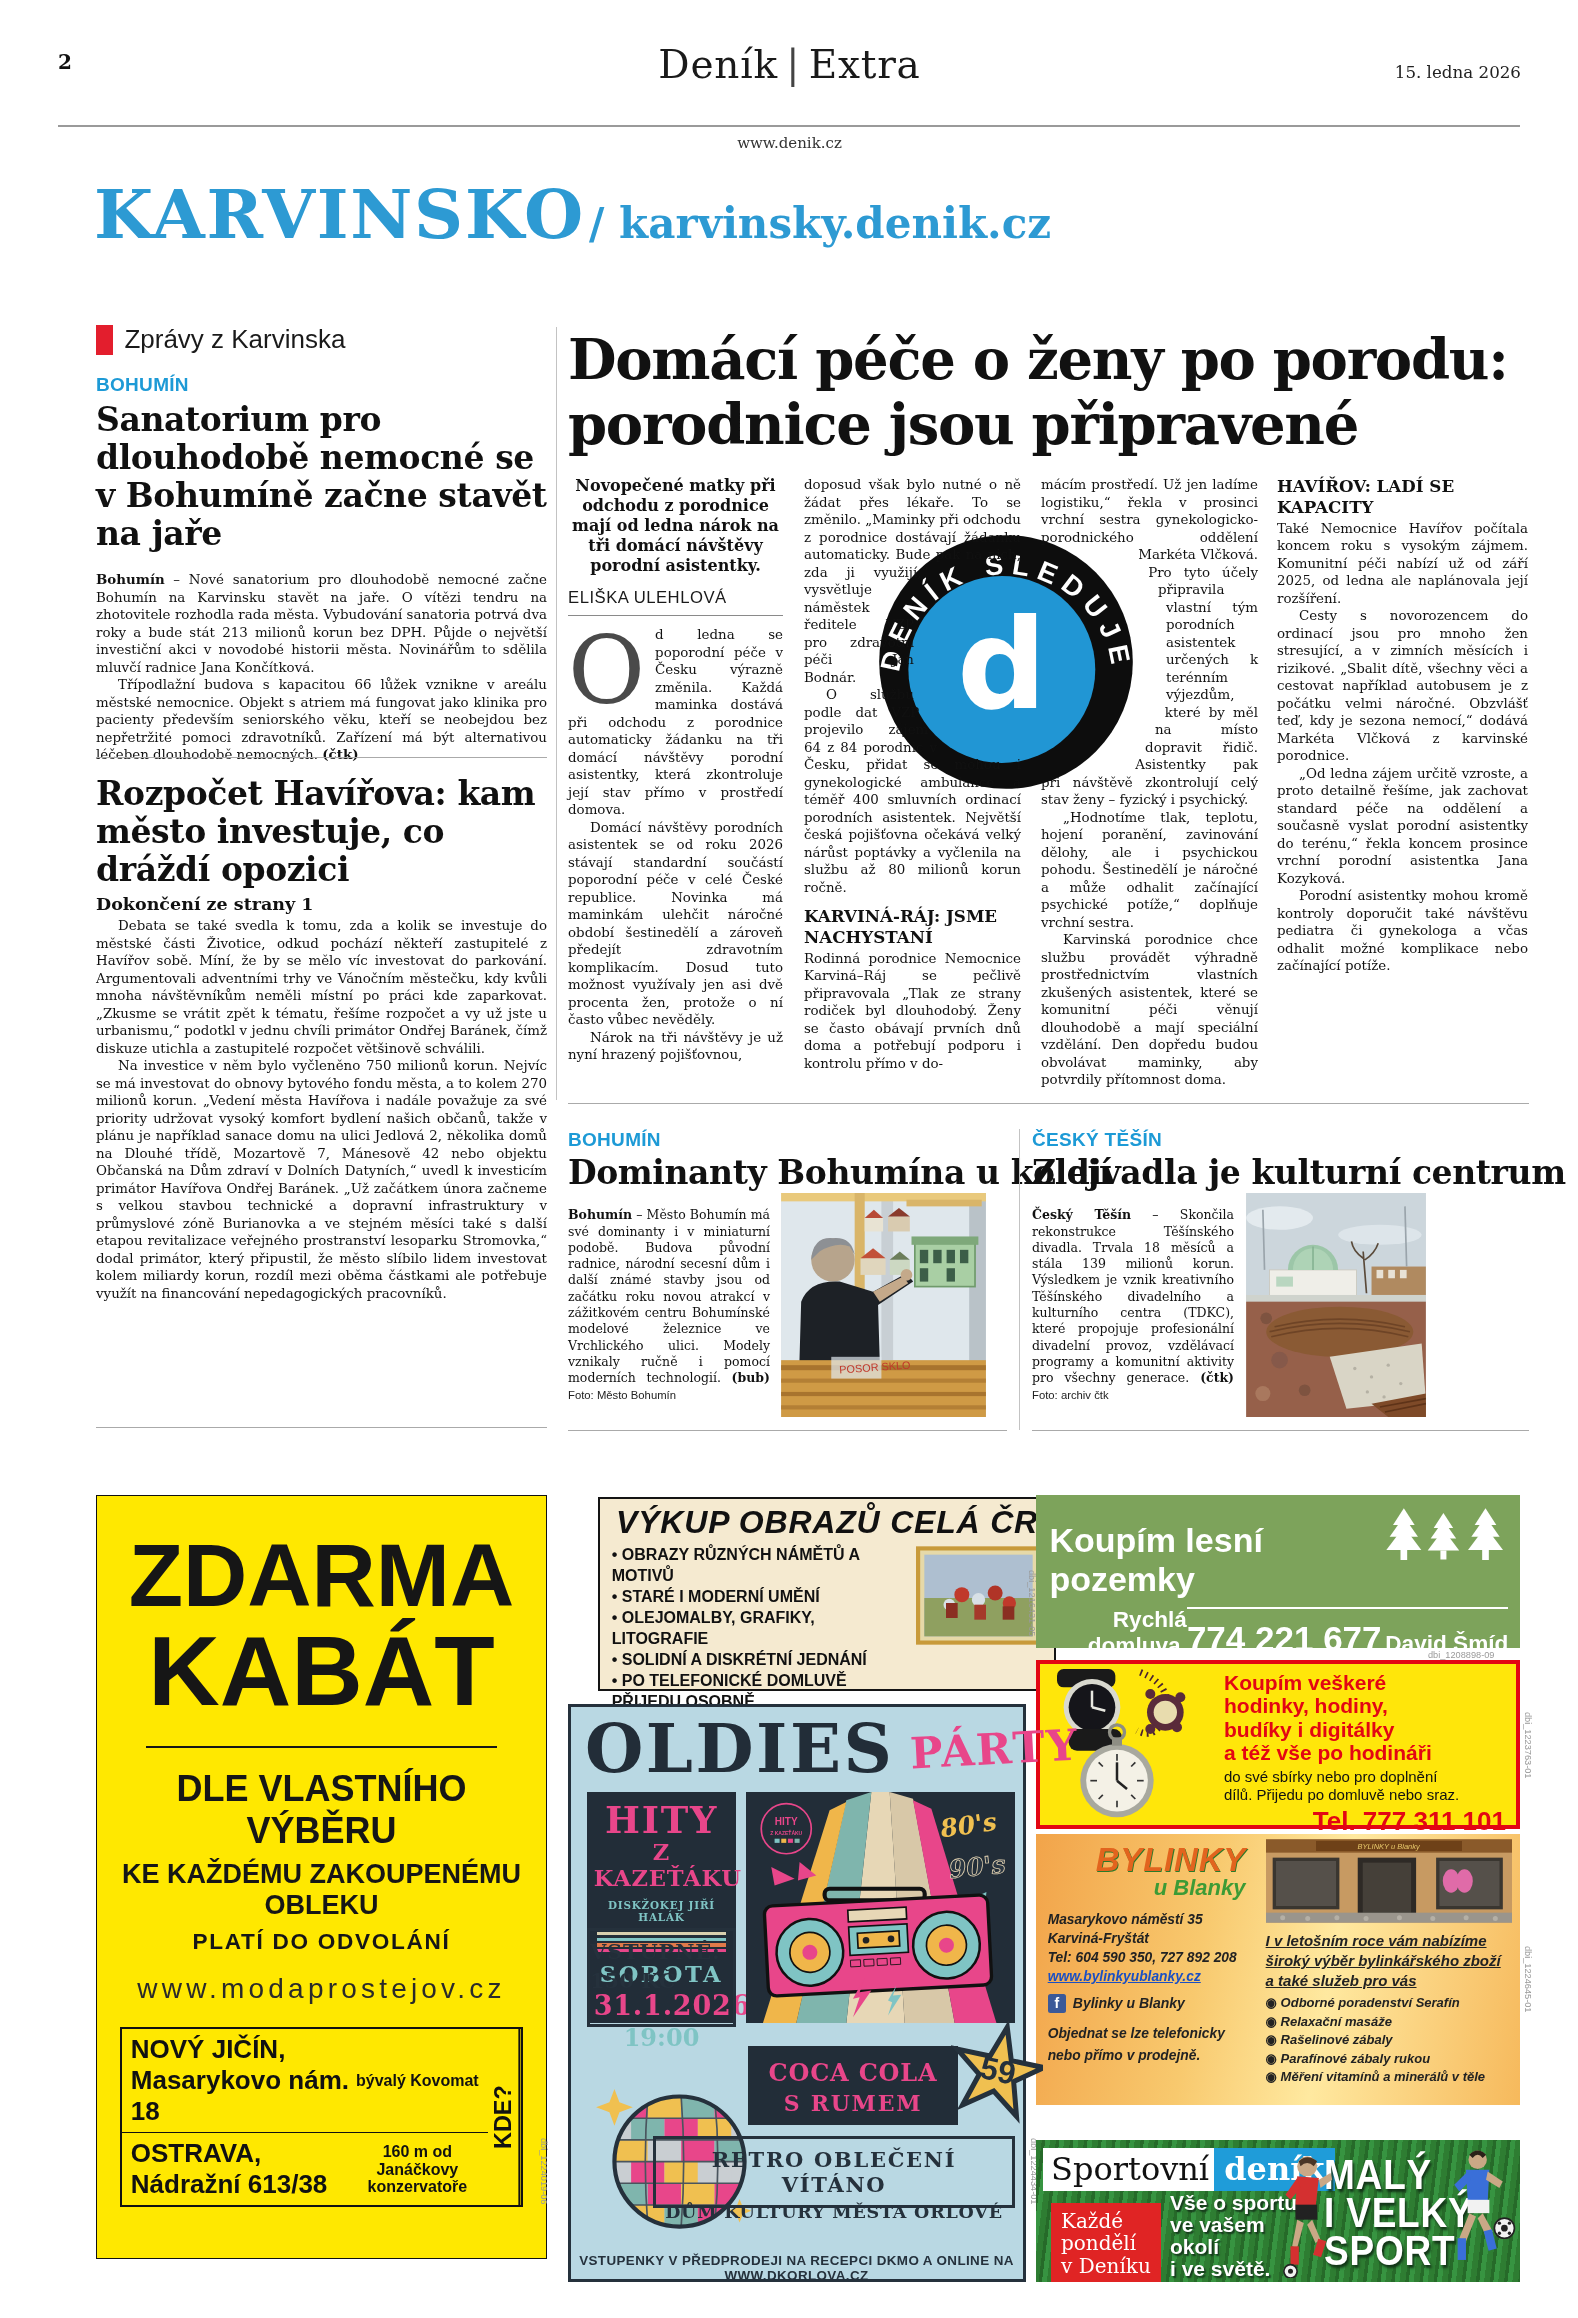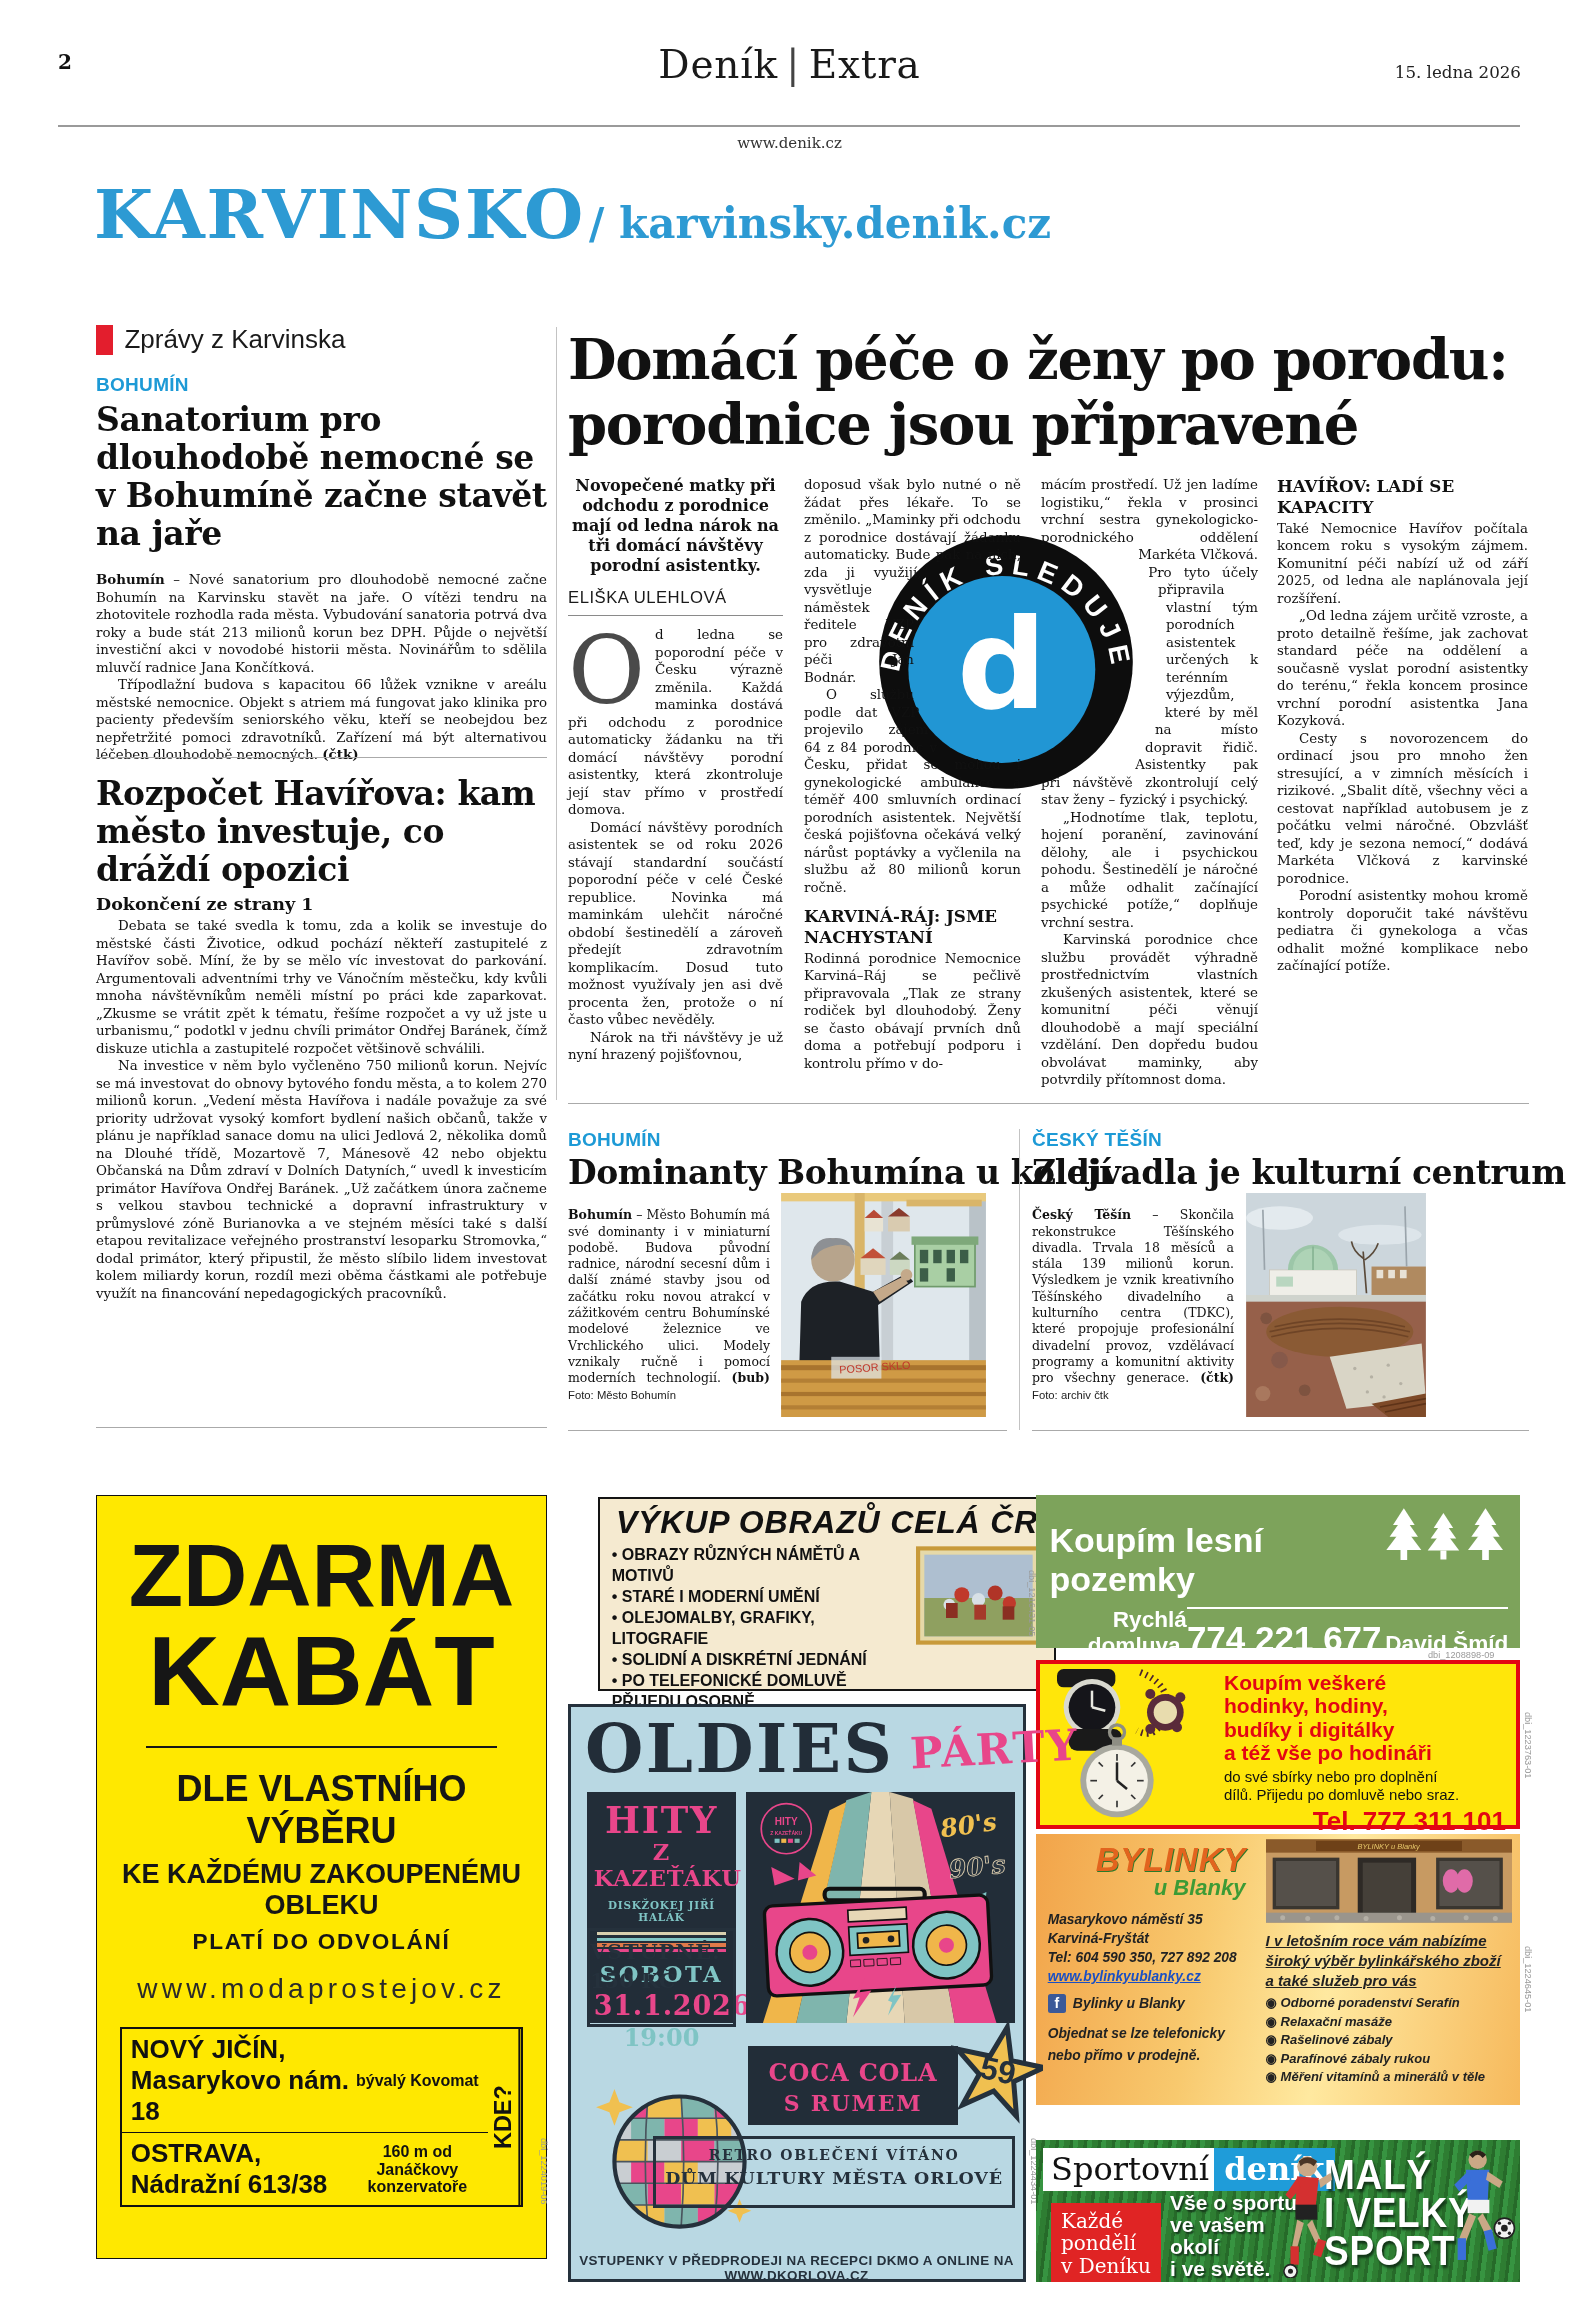--- a/index.html
+++ b/index.html
@@ -152,21 +152,21 @@
              box-sizing:border-box;text-align:left;color:#25313c;padding-top:8.4px;}
   .old-vstup .v1{font-size:21px;font-weight:900;letter-spacing:0.8px;}
   .old-vstup .v2{font-size:21px;font-weight:900;margin-top:3.3px;}
   .old-ball{position:absolute;left:596px;top:2074px;width:167px;height:171px;}
   .old-drink{left:748px;top:2046px;width:210px;height:79px;text-align:center;padding-top:11.7px;}
   .old-drink .d1{color:#e8468a;font-size:24px;font-weight:900;letter-spacing:0.8px;}
   .old-drink .d2{color:#e8468a;font-size:22px;font-weight:900;letter-spacing:1.7px;margin-top:3.3px;}
   .old-star{position:absolute;left:951px;top:2021px;width:92px;height:109px;}
   .old-retro{position:absolute;left:653px;top:2136px;width:362px;height:72px;border:3.3px solid #25313c;
              box-sizing:border-box;text-align:center;color:#25313c;padding-top:8.4px;}
-  .old-retro .r1{font-size:14px;font-weight:800;letter-spacing:1.7px;}
+  .old-retro .r1{font-size:21px;font-weight:800;letter-spacing:1.7px;}
   .old-retro .r2{font-size:17.5px;font-weight:800;letter-spacing:0.8px;margin-top:5px;}
   .old-footer{position:absolute;left:576px;top:2253px;width:441px;text-align:center;color:#25313c;
               font-size:13.4px;font-weight:800;letter-spacing:0.4px;font-family:"Liberation Sans",sans-serif;}
 
   
   .ad-sport{left:1036px;top:2140px;width:484px;height:142px;box-sizing:border-box;overflow:hidden;
             background:repeating-linear-gradient(97deg,#2e7d32 0 5.8px,#266a29 5.8px 9.2px,#379441 9.2px 14px);}
   .sp-brandrow{position:absolute;left:6.7px;top:8.4px;white-space:nowrap;}
   .sp-brand1{display:inline-block;background:#fff;color:#111;font-family:"DejaVu Serif",serif;
              font-size:32px;padding:1.7px 8.4px 3.3px 8.4px;}
@@ -259,22 +259,22 @@
 
   <div class="mcol bodytext" style="left:1041px;width:217px;">
     <p class="first"><span>mácím prostředí. Už jen ladíme logistiku,“ řekla v prosinci vrchní sestra gynekologicko-porodnického </span><span class="spacer-l"></span><span>oddělení Markéta Vlčková. Pro tyto účely připravila vlastní tým porodních asistentek určených k terénním výjezdům, které by měl na místo dopravit řidič. Asistentky pak při návštěvě zkontrolují celý stav ženy – fyzický i psychický.</span></p>
     <p>„Hodnotíme tlak, teplotu, hojení poranění, zavinování dělohy, ale i psychickou pohodu. Šestinedělí je náročné a může odhalit začínající psychické potíže,“ doplňuje vrchní sestra.</p>
     <p>Karvinská porodnice chce službu provádět výhradně prostřednictvím vlastních zkušených asistentek, které se komunitní péči věnují dlouhodobě a mají speciální vzdělání. Den dopředu budou obvolávat maminky, aby potvrdily přítomnost doma.</p>
   </div>
 
   <div class="mcol bodytext" style="left:1277px;width:251px;">
     <div class="subhead" style="margin-top:0;">HAVÍŘOV: LADÍ SE KAPACITY</div>
     <p class="first">Také Nemocnice Havířov počítala koncem roku s vysokým zájmem. Komunitní péči nabízí už od září 2025, od ledna ale naplánovala její rozšíření.</p>
+    <p>Cesty s novorozencem do ordinací jsou pro mnoho žen stresující, a v zimních měsících i rizikové. „Sbalit dítě, všechny věci a cestovat například autobusem je z počátku velmi náročné. Obzvlášť teď, kdy je sezona nemocí,“ dodává Markéta Vlčková z karvinské porodnice.</p>
     <p>„Od ledna zájem určitě vzroste, a proto detailně řešíme, jak zachovat standard péče na oddělení a současně vyslat porodní asistentky do terénu,“ řekla koncem prosince vrchní porodní asistentka Jana Kozyková.</p>
-    <p>Cesty s novorozencem do ordinací jsou pro mnoho žen stresující, a v zimních měsících i rizikové. „Sbalit dítě, všechny věci a cestovat například autobusem je z počátku velmi náročné. Obzvlášť teď, kdy je sezona nemocí,“ dodává Markéta Vlčková z karvinské porodnice.</p>
     <p>Porodní asistentky mohou kromě kontroly doporučit také návštěvu pediatra či gynekologa a včas odhalit možné komplikace nebo začínající potíže.</p>
   </div>
 
   <div class="hairline" style="left:568px;width:961px;top:1103px;"></div>
 
   <div class="abs" style="left:568px;top:1129px;width:439px;">
     <div class="kicker">BOHUMÍN</div>
     <div class="b-headline" style="margin-top:3.3px;">Dominanty Bohumína u kolejí</div>
     <div class="b-body" style="width:202px;margin-top:15px;">
       <span class="leadin">Bohumín</span><span> – Město Bohumín má své dominanty i v miniaturní podobě. Budova původní radnice, národní secesní dům i další známé stavby jsou od začátku roku novou atrakcí v zážitkovém centru Bohumínské modelové železnice ve Vrchlického ulici. Modely vznikaly ručně i pomocí moderních technologií. </span><span class="sig">(bub)</span>

